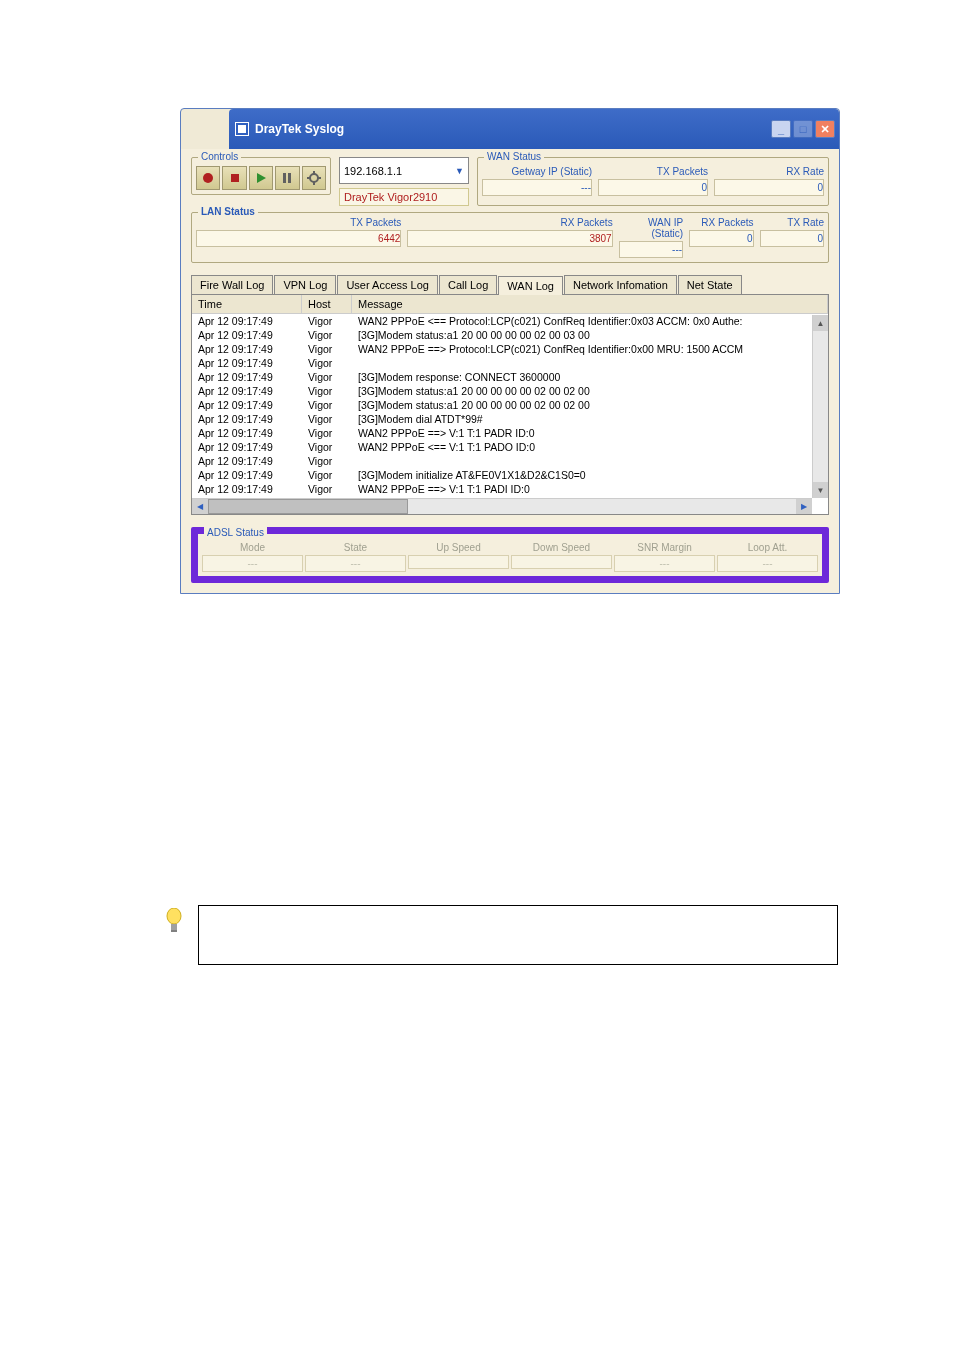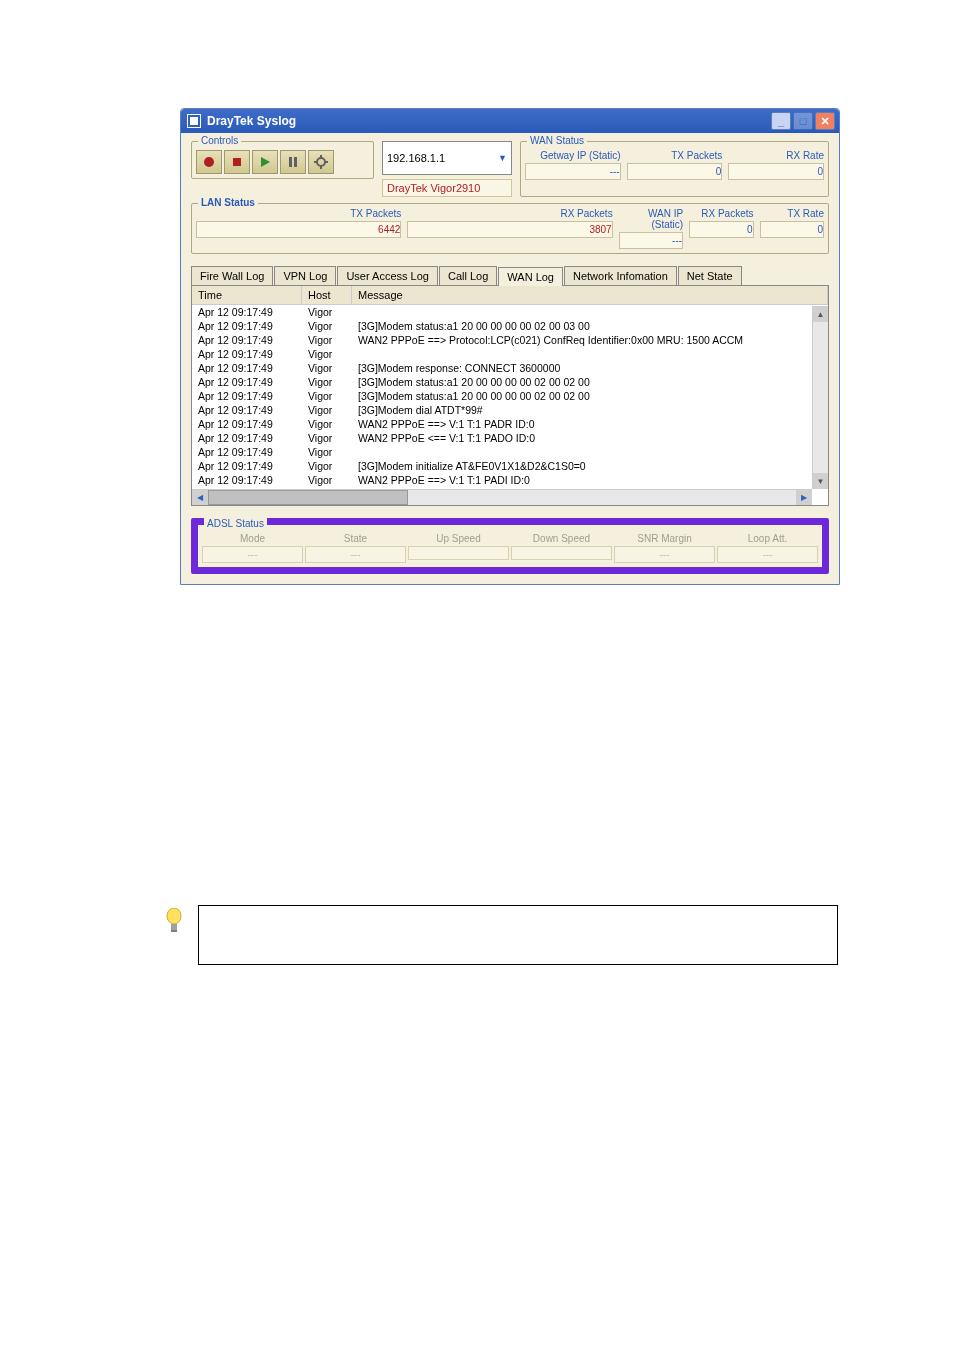--- a/index.html
+++ b/index.html
@@ -14,28 +14,29 @@
     .window {
       position: absolute;
       left: 180px;
       top: 108px;
       width: 660px;
       background: #f0ead6;
       border: 1px solid #5a7dc0;
       border-radius: 4px 4px 0 0;
     }
     .titlebar {
-      height: 24px;
+      height: 40px;
       background: linear-gradient(to bottom, #3e6cc8, #2a5ab8);
       display: flex;
       align-items: center;
       color: #fff;
       padding-left: 6px;
       justify-content: space-between;
       border-radius: 4px 4px 0 0;
+      margin-left: 48px;
     }
     .titlebar-left { display: flex; align-items: center; gap: 6px; }
     .title-icon {
       width: 14px; height: 14px;
       background: #fff;
       display: inline-block;
     }
     .title-text { font-weight: bold; font-size: 12px; }
     .titlebar-buttons { display: flex; gap: 2px; margin-right: 4px; }
     .tb-btn {
@@ -55,21 +56,21 @@
     .content {
       padding: 8px 10px 10px 10px;
       background: #f5efdd;
     }
     .top-row { display: flex; gap: 8px; }
     .controls-group {
       border: 1px solid #b0a880;
       border-radius: 2px;
       padding: 4px;
       position: relative;
-      width: 183px;
+      width: 140px;
     }
     .controls-group .legend {
       position: absolute;
       top: -7px; left: 6px;
       background: #f5efdd;
       padding: 0 3px;
       color: #2a5ab8;
       font-size: 10px;
     }
     .ctrl-icons {
@@ -89,21 +90,21 @@
     .ip-device-col {
       display: flex;
       flex-direction: column;
       gap: 4px;
       width: 130px;
     }
     .ip-input {
       background: #fff;
       border: 1px solid #888;
       padding: 2px 4px;
-      height: 34px;
+      height: 27px;
       font-size: 11px;
       display: flex;
       align-items: center;
       justify-content: space-between;
     }
     .ip-input .arrow {
       color: #2a5ab8;
       font-size: 9px;
     }
     .device-label {
@@ -412,20 +413,21 @@
     <div class="log-area">
       <div class="log-header">
         <div class="col-time">Time</div>
         <div class="col-host">Host</div>
         <div class="col-msg">Message</div>
       </div>
       <div class="log-body" id="log-body">
           <div class="log-row">
             <div class="col-time">Apr 12 09:17:49</div>
             <div class="col-host">Vigor</div>
+            <div class="col-msg">WAN2 PPPoE &lt;== Protocol:LCP(c021) ConfReq Identifier:0x03 ACCM: 0x0 Authe:</div>
           </div>
           <div class="log-row">
             <div class="col-time">Apr 12 09:17:49</div>
             <div class="col-host">Vigor</div>
             <div class="col-msg">[3G]Modem status:a1 20 00 00 00 00 02 00 03 00</div>
           </div>
           <div class="log-row">
             <div class="col-time">Apr 12 09:17:49</div>
             <div class="col-host">Vigor</div>
             <div class="col-msg">WAN2 PPPoE ==&gt; Protocol:LCP(c021) ConfReq Identifier:0x00 MRU: 1500 ACCM</div>

